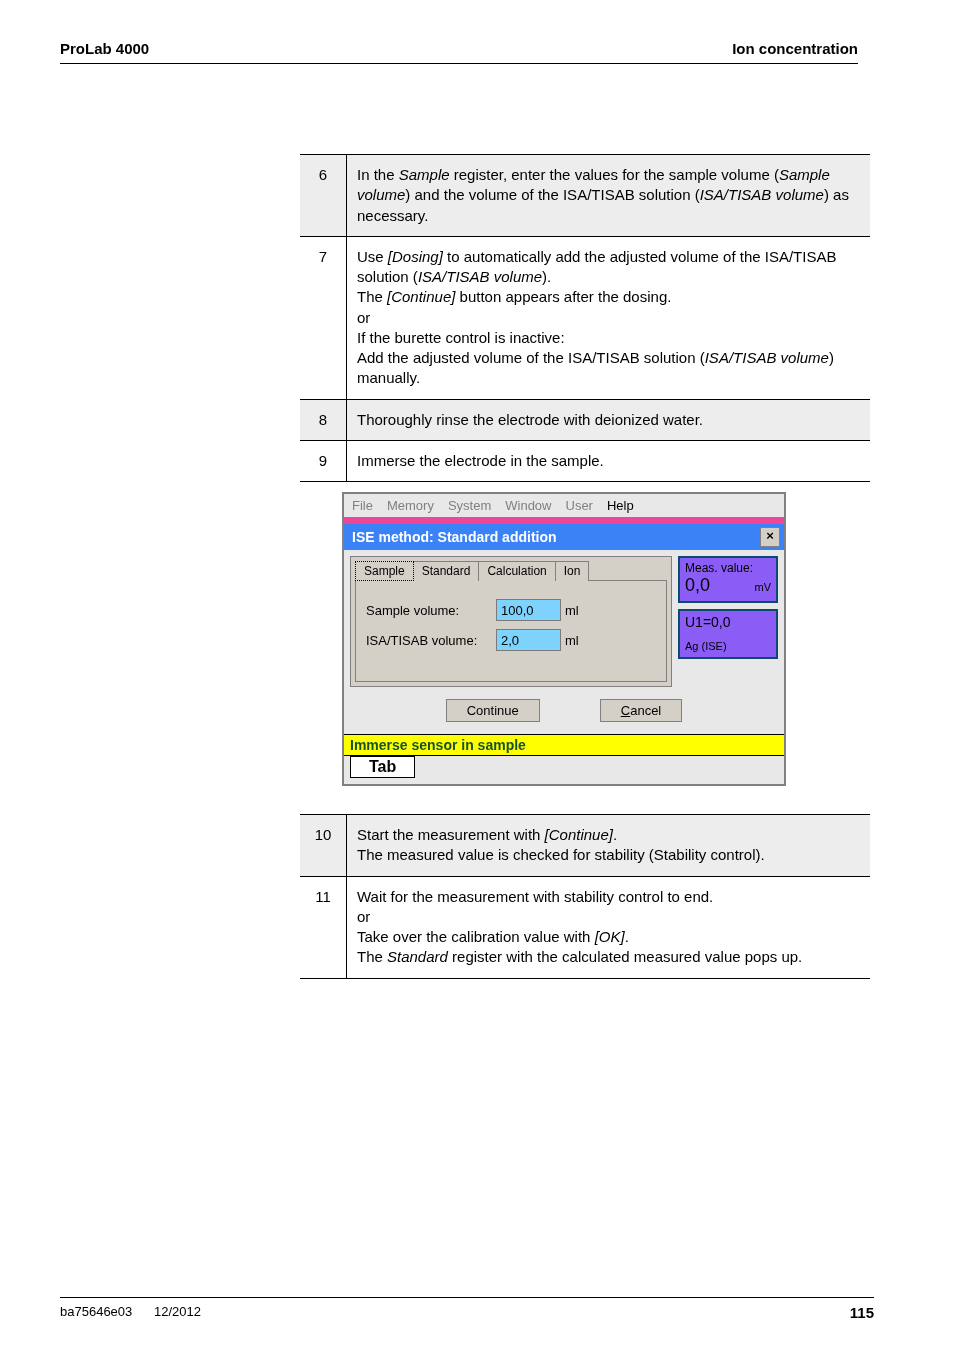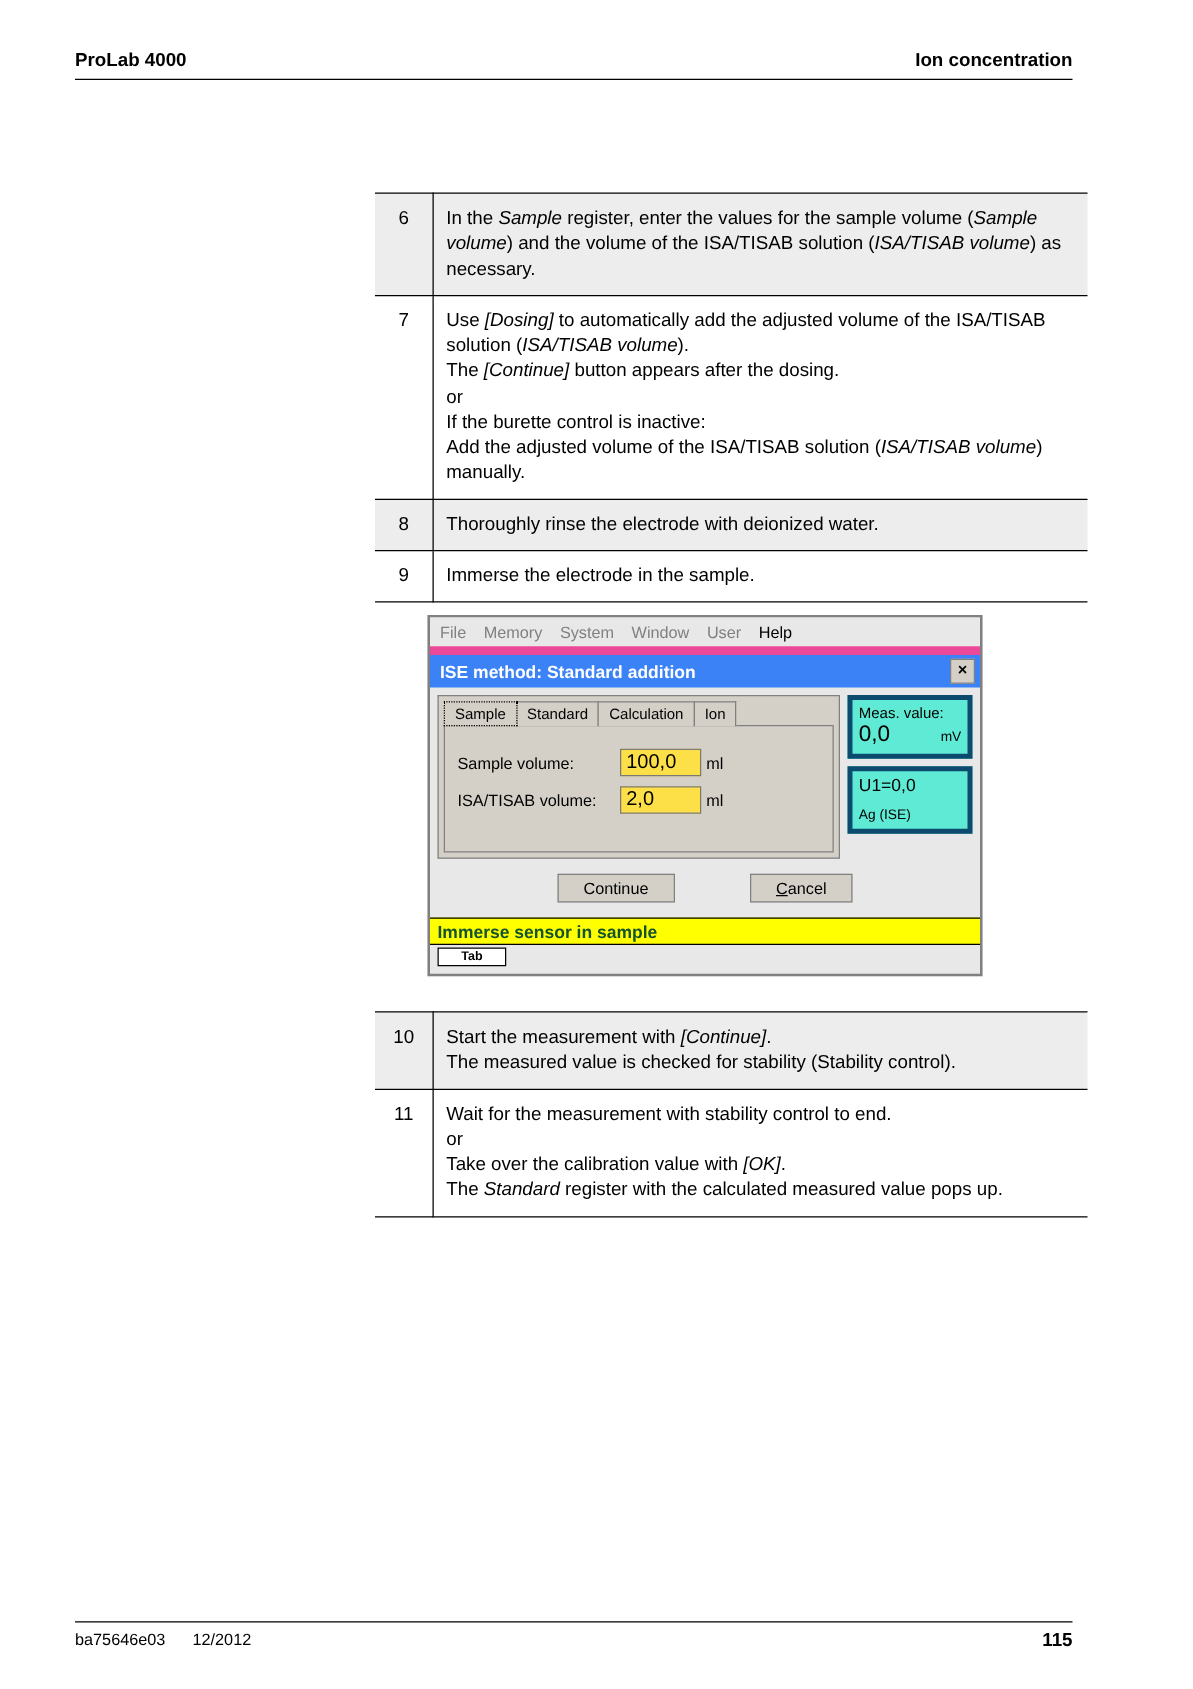--- a/index.html
+++ b/index.html
@@ -128,35 +128,35 @@
     display: flex;
     align-items: center;
     margin-bottom: 8px;
     font-size: 13px;
   }
   .form-row label { width: 130px; }
   .form-row input {
     width: 55px;
     height: 18px;
     border: 1px solid #7a7a7a;
-    background: #fde047;
+    background: #7dd3fc;
     padding: 1px 4px;
-    font-size: 16px;
+    font-size: 13px;
     box-sizing: content-box;
   }
   .form-row .unit { margin-left: 4px; }
   .side-pane {
     width: 100px;
     display: flex;
     flex-direction: column;
     gap: 6px;
   }
   .meas-box, .u1-box {
-    border: 4px solid #0c4a6e;
-    background: #5eead4;
+    border: 2px solid #0c4a6e;
+    background: #8b5cf6;
     padding: 3px 5px 5px 5px;
     font-size: 12px;
   }
   .meas-box .big {
     font-size: 18px;
     display: flex;
     justify-content: space-between;
     align-items: baseline;
   }
   .meas-box .big .mv { font-size: 11px; }
@@ -184,29 +184,29 @@
     border-bottom: 1px solid #000;
   }
   .tabkey-row {
     padding: 0 6px 6px 6px;
   }
   .tabkey {
     display: inline-block;
     border: 1.5px solid #000;
     background: #fff;
     padding: 1px 18px;
-    font-size: 10px;
+    font-size: 16px;
     font-weight: bold;
   }
 
   .footer {
     position: absolute;
     bottom: 30px;
     left: 60px;
-    right: 60px;
+    right: 44px;
     border-top: 1.5px solid #000;
     padding-top: 6px;
     display: flex;
     justify-content: space-between;
     font-size: 13px;
   }
   .footer .right { font-weight: bold; font-size: 15px; }
 </style>
 </head>
 <body>

